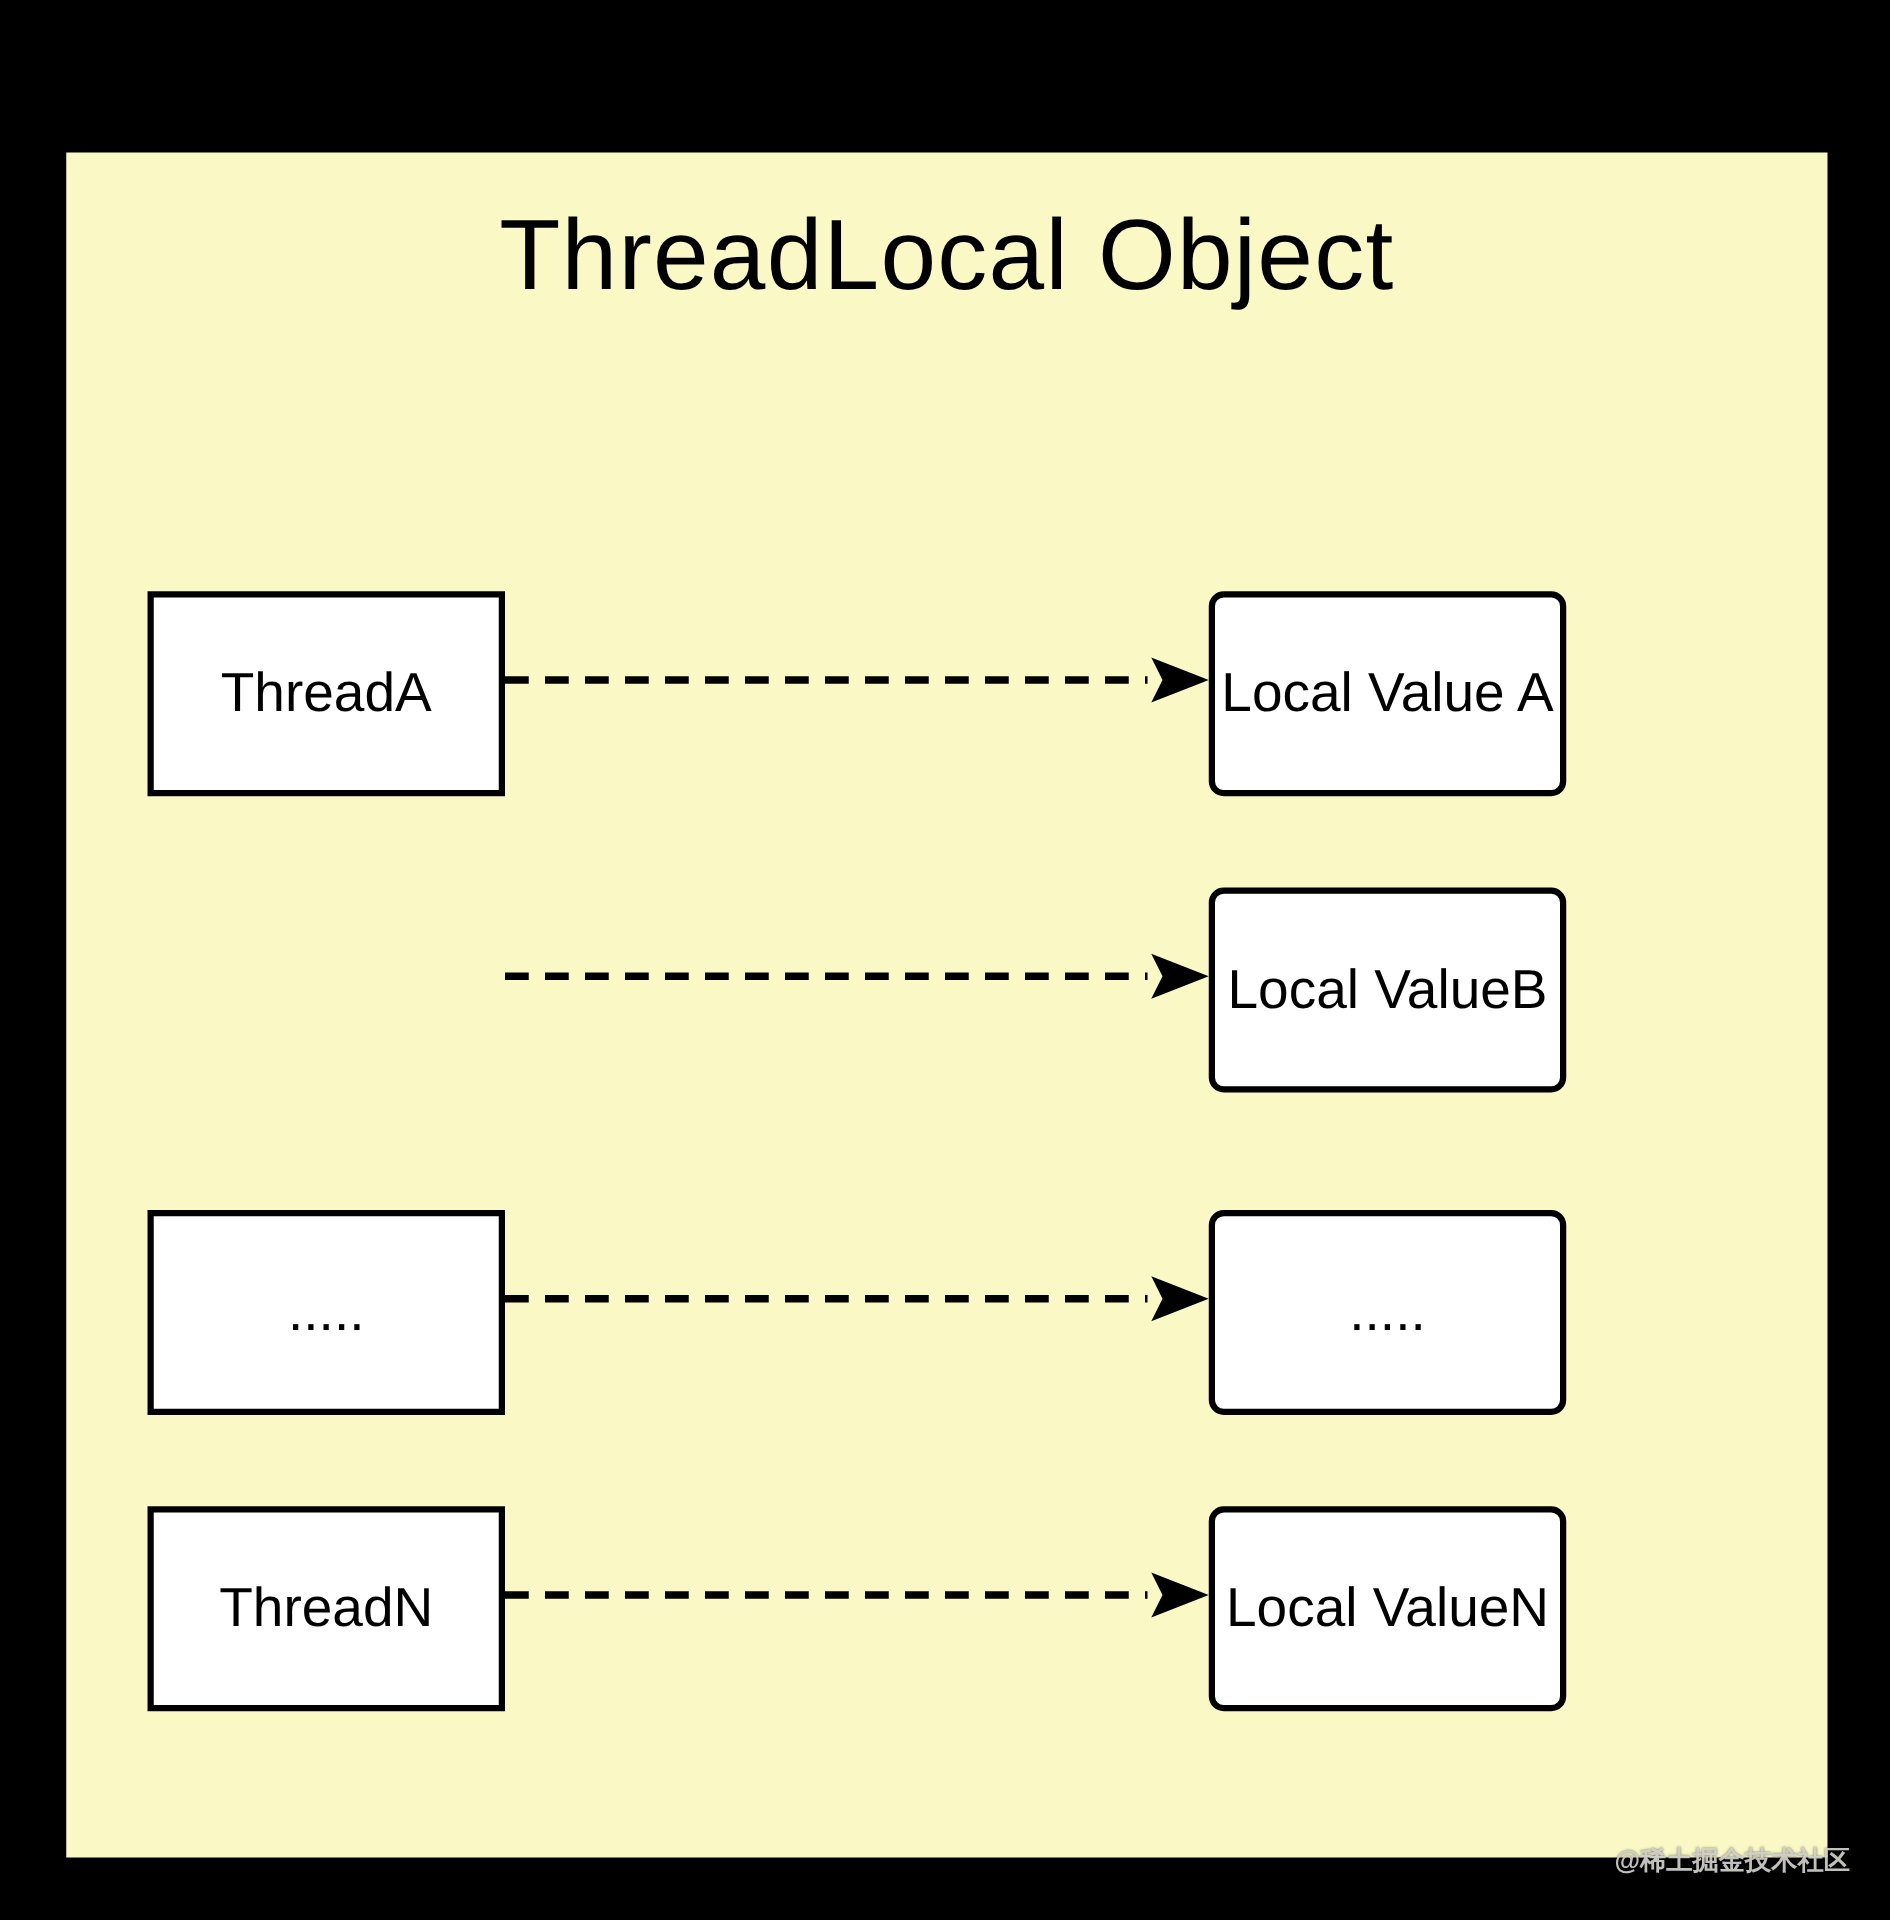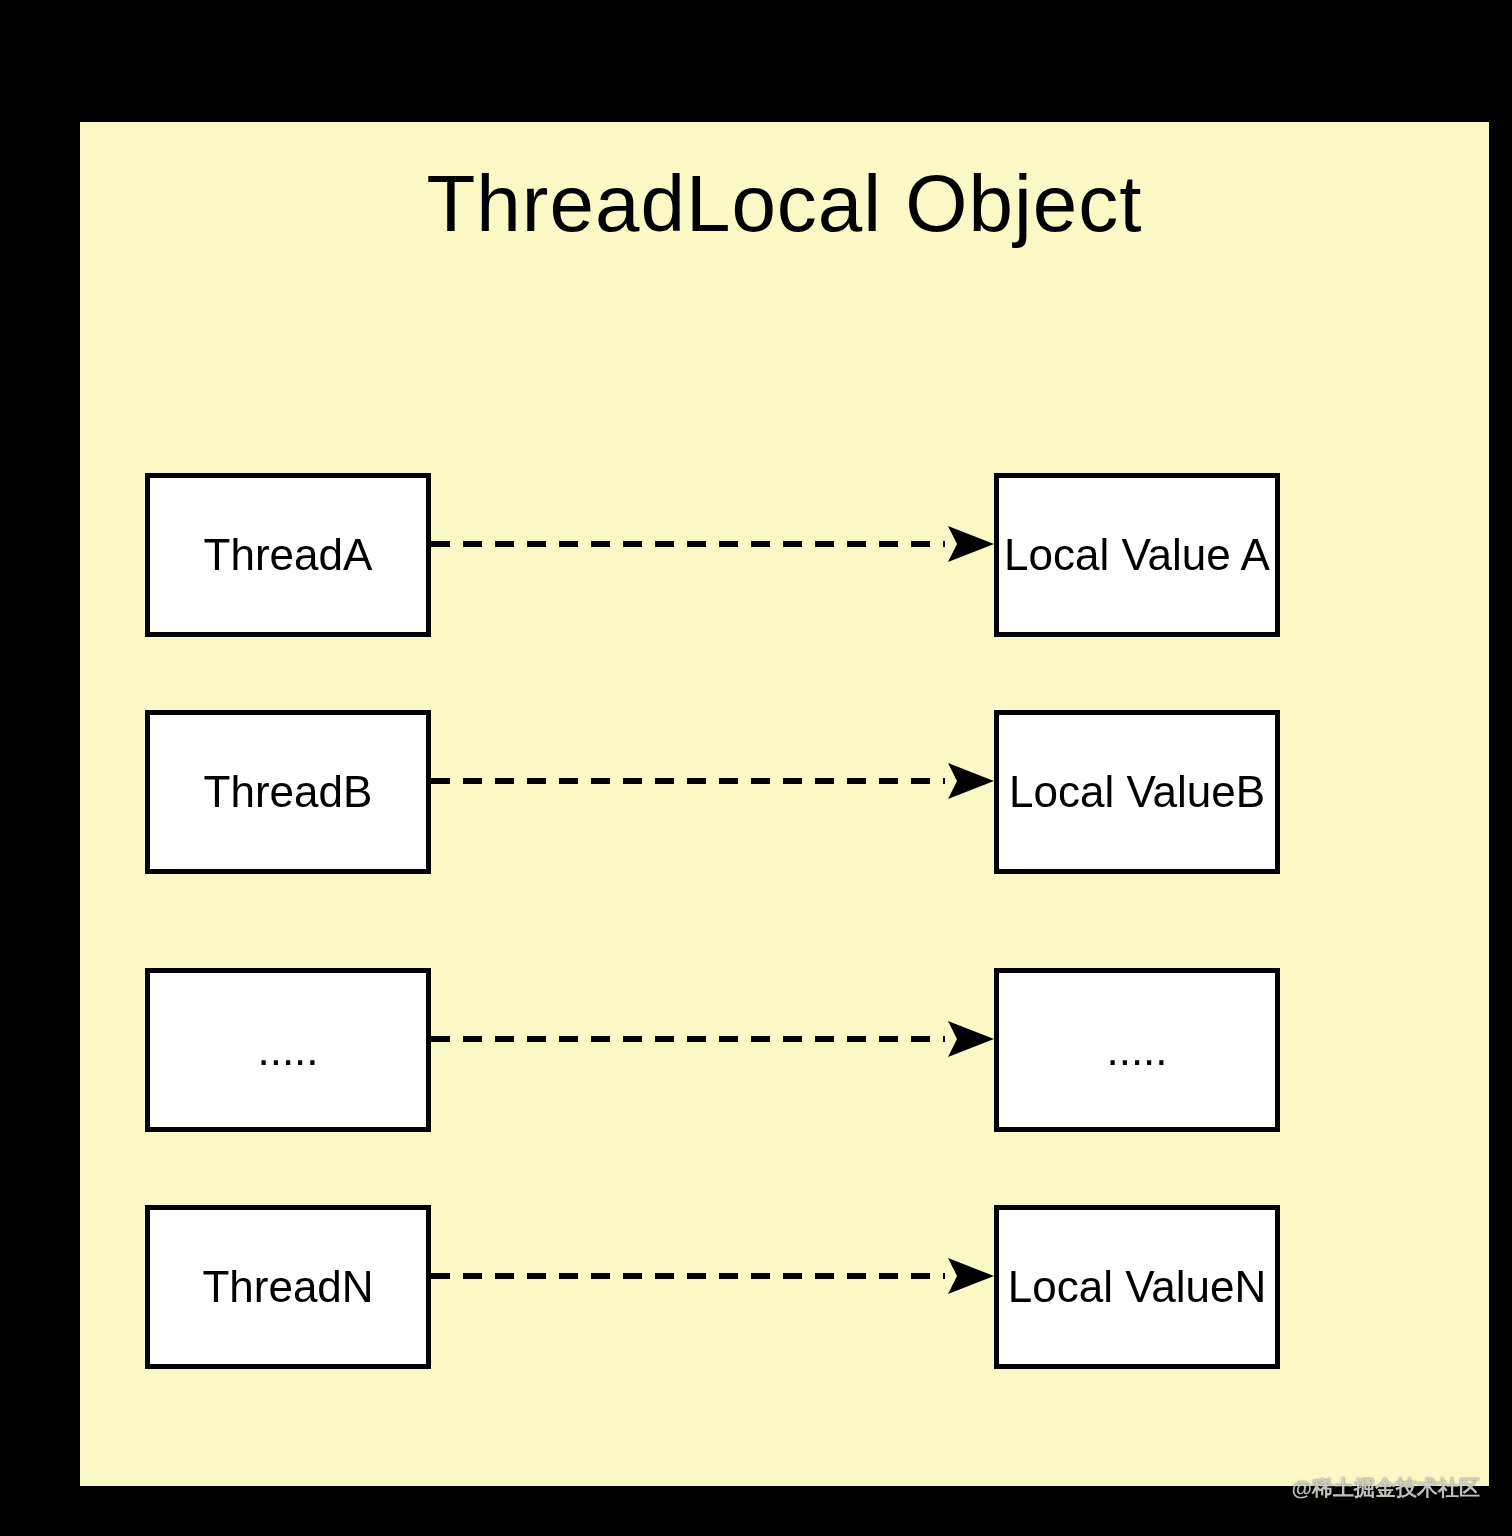--- a/index.html
+++ b/index.html
@@ -8,21 +8,20 @@
     width:1512px;height:1536px;
     background:#000;
     overflow:hidden;
     font-family:"Liberation Sans","DejaVu Sans",sans-serif;
     color:#000;
   }
   .panel{
     position:absolute;left:53px;top:122px;
     width:1409px;height:1364px;
     background:#faf9c5;
-    margin-left:27px;
   }
   .title{
     position:absolute;left:0;right:0;top:36px;
     text-align:center;
     font-size:80px;
     letter-spacing:1px;
     white-space:nowrap;
   }
   .col-label{
     position:absolute;
@@ -45,21 +44,21 @@
     width:286px;height:164px;
     background:#ffffff;
     border:5px solid #000;
     box-sizing:border-box;
     display:flex;align-items:center;justify-content:center;
     font-size:44px;
     white-space:nowrap;
     overflow:hidden;
   }
   .node.key-box{left:65px;}
-  .node.value-box{left:914px;}
+  .node.value-box{left:914px;border-radius:12px;}
   .arrow{
     position:absolute;left:351px;top:51px;
     width:563px;height:40px;
   }
   .watermark{
     position:absolute;
     top:1474px;right:32px;
     font-size:21px;
     color:rgba(214,214,208,0.9);
     text-shadow:0 0 2px rgba(0,0,0,0.55);
@@ -79,21 +78,20 @@
     <div class="row r0">
       <div class="node key-box">ThreadA</div>
       <svg class="arrow" viewBox="0 0 563 40" xmlns="http://www.w3.org/2000/svg">
         <line x1="0" y1="20" x2="514" y2="20" stroke="#000" stroke-width="6" stroke-dasharray="19 13"></line>
         <polygon points="563,20 517,2 526,20 517,38" fill="#000"></polygon>
       </svg>
       <div class="node value-box">Local Value A</div>
     </div>
 
     <div class="row r1">
-      <div class="node key-box">ThreadB</div>
       <svg class="arrow" viewBox="0 0 563 40" xmlns="http://www.w3.org/2000/svg">
         <line x1="0" y1="20" x2="514" y2="20" stroke="#000" stroke-width="6" stroke-dasharray="19 13"></line>
         <polygon points="563,20 517,2 526,20 517,38" fill="#000"></polygon>
       </svg>
       <div class="node value-box">Local ValueB</div>
     </div>
 
     <div class="row r2">
       <div class="node key-box">.....</div>
       <svg class="arrow" viewBox="0 0 563 40" xmlns="http://www.w3.org/2000/svg">

